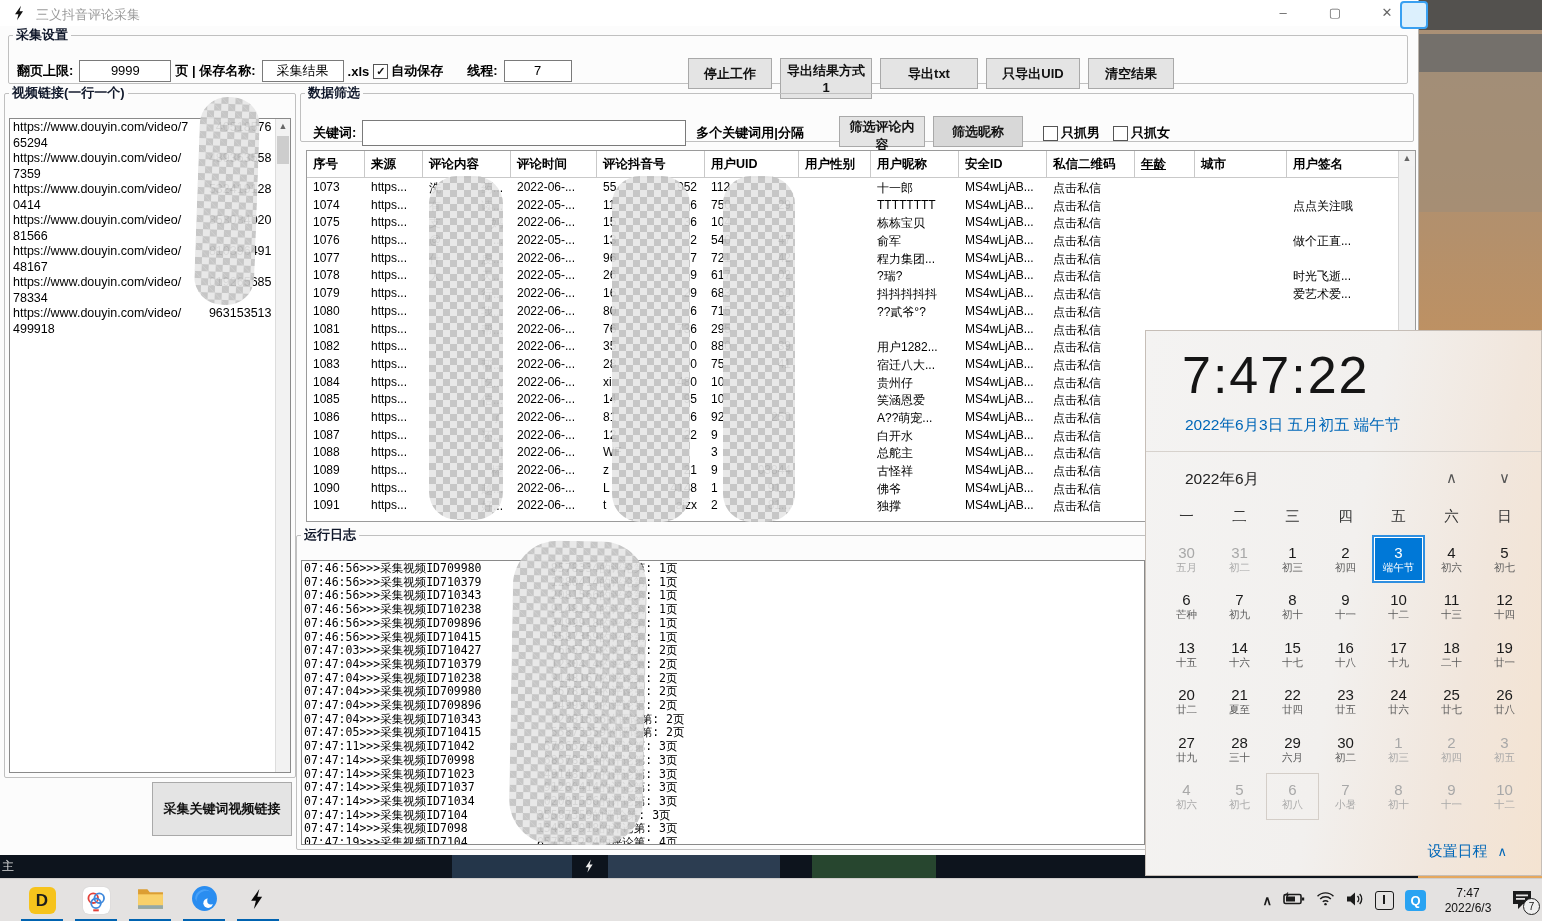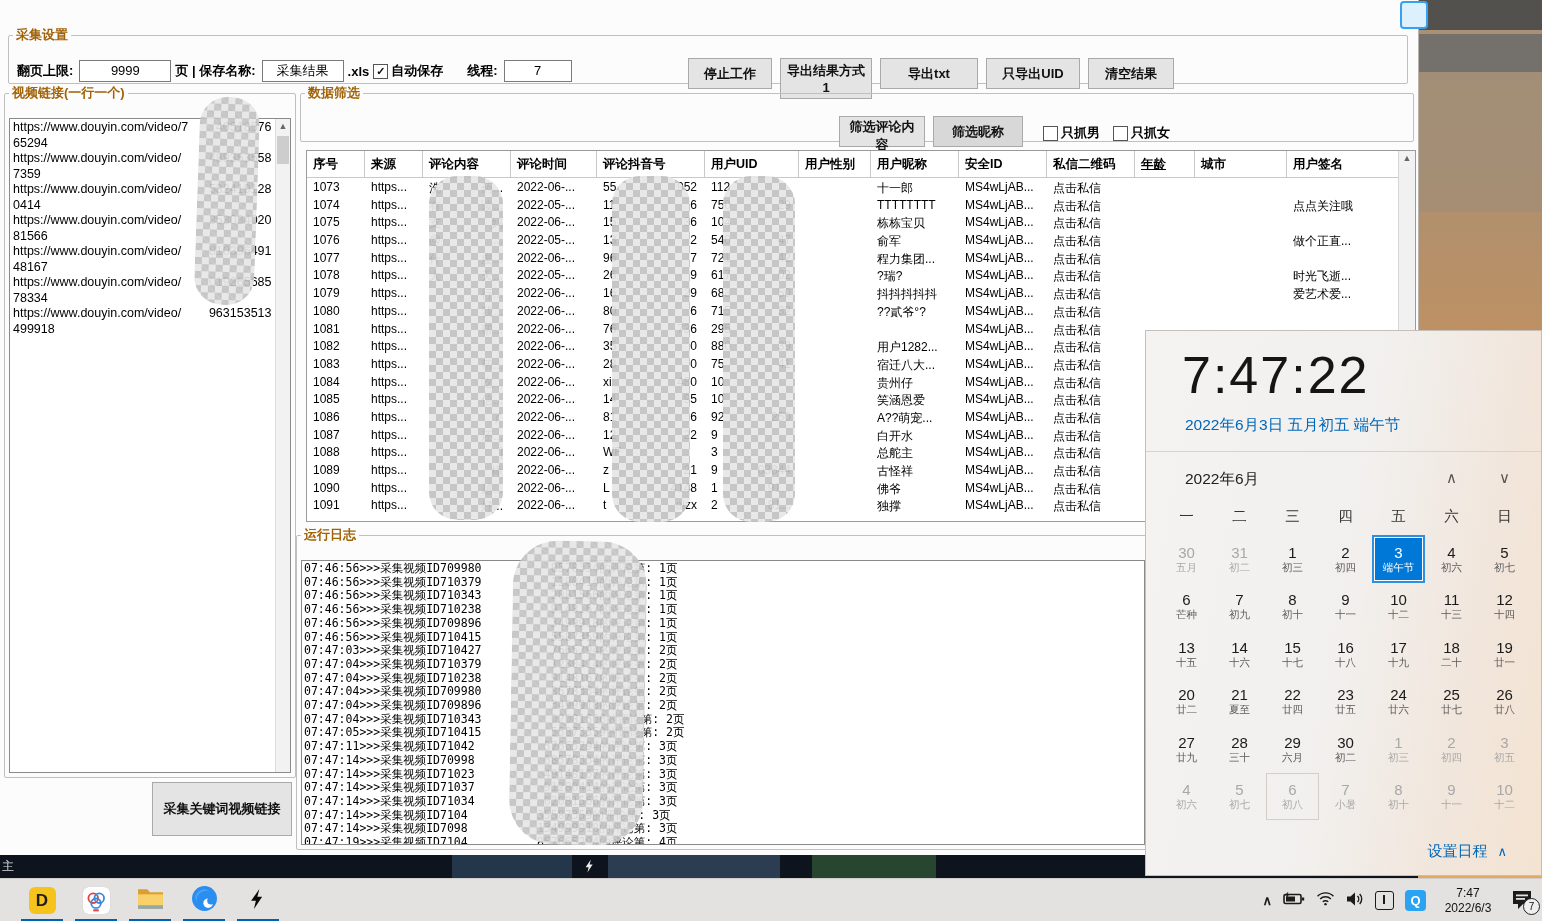--- a/index.html
+++ b/index.html
@@ -6,21 +6,21 @@
   #screen{position:relative;width:1542px;height:921px;overflow:hidden;background:#fff;
     font-family:"Liberation Sans",sans-serif;color:#000;}
   
   .app{position:absolute;left:0;top:0;width:1418px;height:855px;background:#fcfcfc;z-index:1;border-right:1px solid #b9b3ac;}
   .titlebar{position:absolute;left:0;top:0;right:0;height:26px;background:#fff;}
   .titlebar .appicon{position:absolute;left:12px;top:4px;}
   .titlebar .title{position:absolute;left:36px;top:6px;font-size:13px;color:#9a9a9a;}
   .winbtn{position:absolute;top:3px;width:30px;height:20px;text-align:center;font-size:13px;color:#666;line-height:20px;}
   .w-min{left:1268px}.w-max{left:1320px}.w-close{left:1372px}
   fieldset.fs{position:absolute;border:1px solid #c0c0c0;border-radius:2px;margin:0;padding:0;background:transparent;}
-  fieldset.fs legend{font-size:13px;font-weight:700;color:#a16207;margin-left:4px;padding:0 3px;}
+  fieldset.fs legend{font-size:13px;font-weight:700;color:#0f172a;margin-left:4px;padding:0 3px;}
   .fs-settings{left:8px;top:26px;width:1398px;height:56px;}
   .srow{position:absolute;left:8px;top:16px;display:flex;align-items:center;font-size:13px;font-weight:700;}
   .inp{display:inline-block;border:1px solid #7a7a7a;background:#fff;height:20px;line-height:20px;font-size:13px;font-weight:400;}
   .center{text-align:center;}
   .w90{width:90px}.w80{width:80px}.w66{width:66px}
   .sp{margin-left:4px}
   .chk{display:inline-flex;align-items:center;font-weight:700;font-size:13px;}
   .chk .box{display:inline-block;width:13px;height:13px;border:1px solid #555;background:#fff;margin-right:3px;
     font-size:11px;line-height:13px;text-align:center;color:#111;font-weight:700;}
   .btn{position:absolute;background:#e4e4e4;border:1px solid #a9a9a9;font-size:13px;font-weight:700;
@@ -140,20 +140,31 @@
     <div class="bs-seg bss2"></div>
     <div class="bs-seg bss3"></div>
     <span class="bs-bolt">
       <svg width="14" height="16" viewBox="0 0 24 24">
           <path d="M13.5 1 4.5 14h5.2L7.5 23l9-13.5h-5.2L13.5 1z" fill="#eee"></path>
         </svg>
     </span>
   </div>
 
   <div class="app">
+    <div class="titlebar">
+      <span class="appicon">
+        <svg width="16" height="18" viewBox="0 0 24 24">
+            <path d="M13.5 1 4.5 14h5.2L7.5 23l9-13.5h-5.2L13.5 1z" fill="#111"></path>
+          </svg>
+      </span>
+      <span class="title">三义抖音评论采集</span>
+      <span class="winbtn w-min">–</span>
+      <span class="winbtn w-max">▢</span>
+      <span class="winbtn w-close">✕</span>
+    </div>
 
     <fieldset class="fs fs-settings">
       <legend>采集设置</legend>
       <div class="srow">
         <span>翻页上限:</span>
         <span class="inp w90 center sp" style="margin-left:6px">9999</span>
         <span class="sp">页 | 保存名称:</span>
         <span class="inp w80 center" style="margin-left:6px">采集结果</span>
         <span style="margin-left:4px">.xls</span>
         <span class="chk sp">
@@ -176,20 +187,25 @@
         <div id="links"><div class="link-line">https://www.douyin.com/video/7        4051857665294</div><div class="link-line">https://www.douyin.com/video/        4893635587359</div><div class="link-line">https://www.douyin.com/video/        5324191280414</div><div class="link-line">https://www.douyin.com/video/        35303402081566</div><div class="link-line">https://www.douyin.com/video/        81039649148167</div><div class="link-line">https://www.douyin.com/video/        01926568578334</div><div class="link-line">https://www.douyin.com/video/        963153513499918</div></div>
         <div class="vscroll">
           <div class="sbtn">▲</div>
           <div class="sthumb"></div>
         </div>
       </div>
     </fieldset>
 
     <fieldset class="fs fs-filter">
       <legend>数据筛选</legend>
+      <div class="frow">
+        <span>关键词:</span>
+        <span class="kw-input"></span>
+        <span style="margin-left:10px">多个关键词用|分隔</span>
+      </div>
       <button class="btn b-fcomment">筛选评论内容</button>
       <button class="btn b-fnick">筛选昵称</button>
       <span class="chk cb-male">
         <span class="box"></span>
         <span>只抓男</span>
       </span>
       <span class="chk cb-female">
         <span class="box"></span>
         <span>只抓女</span>
       </span>

